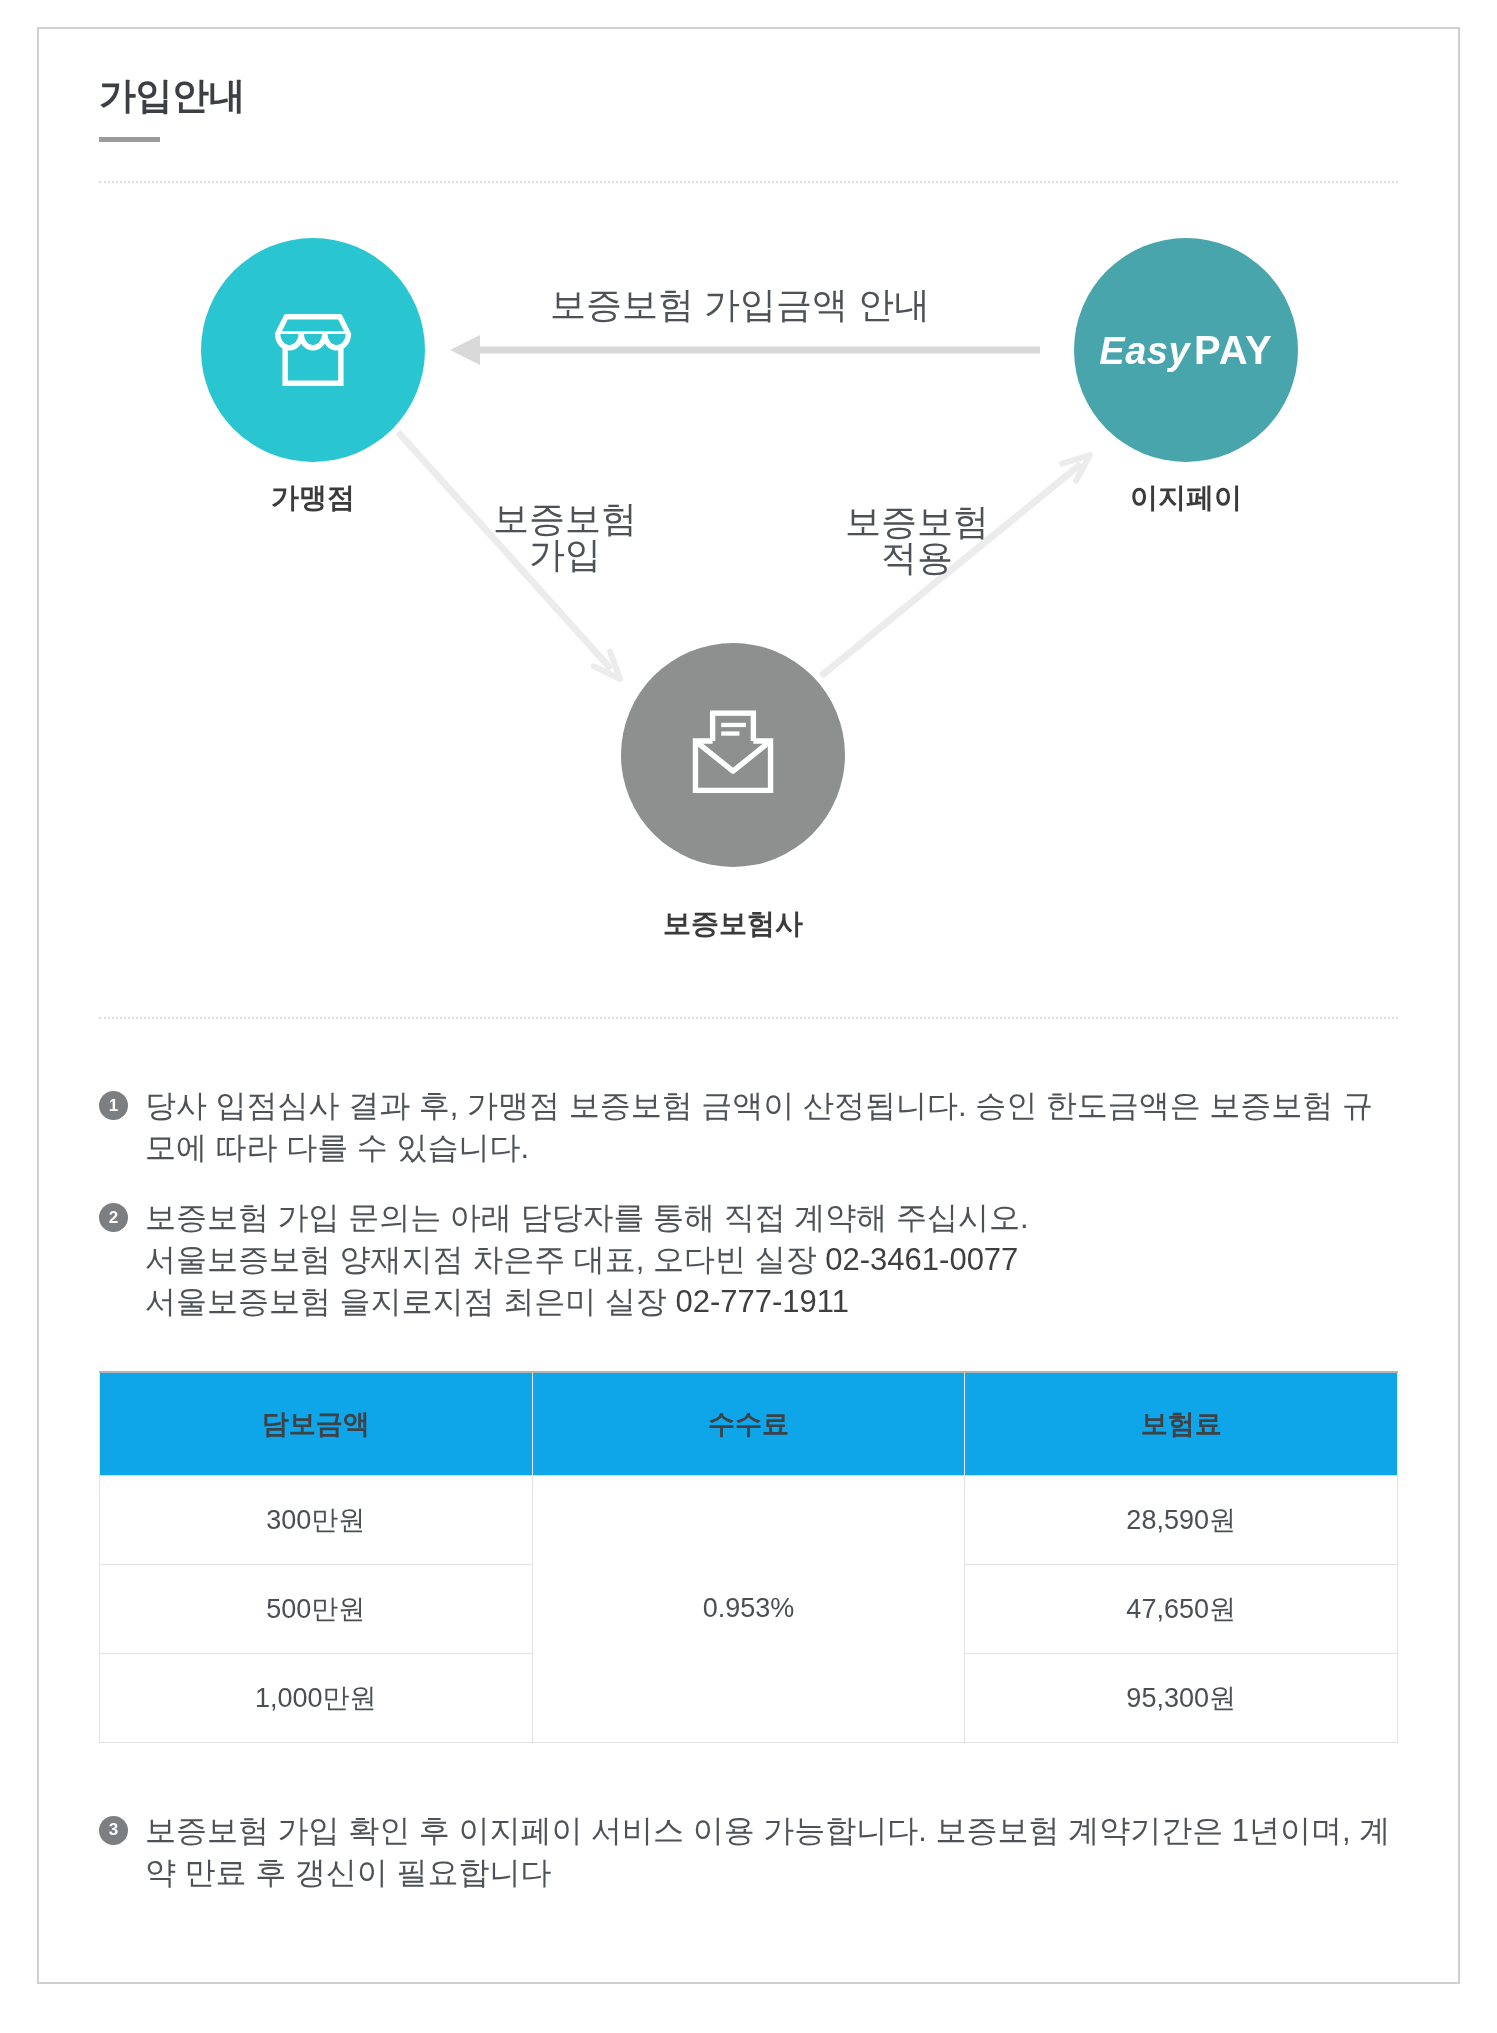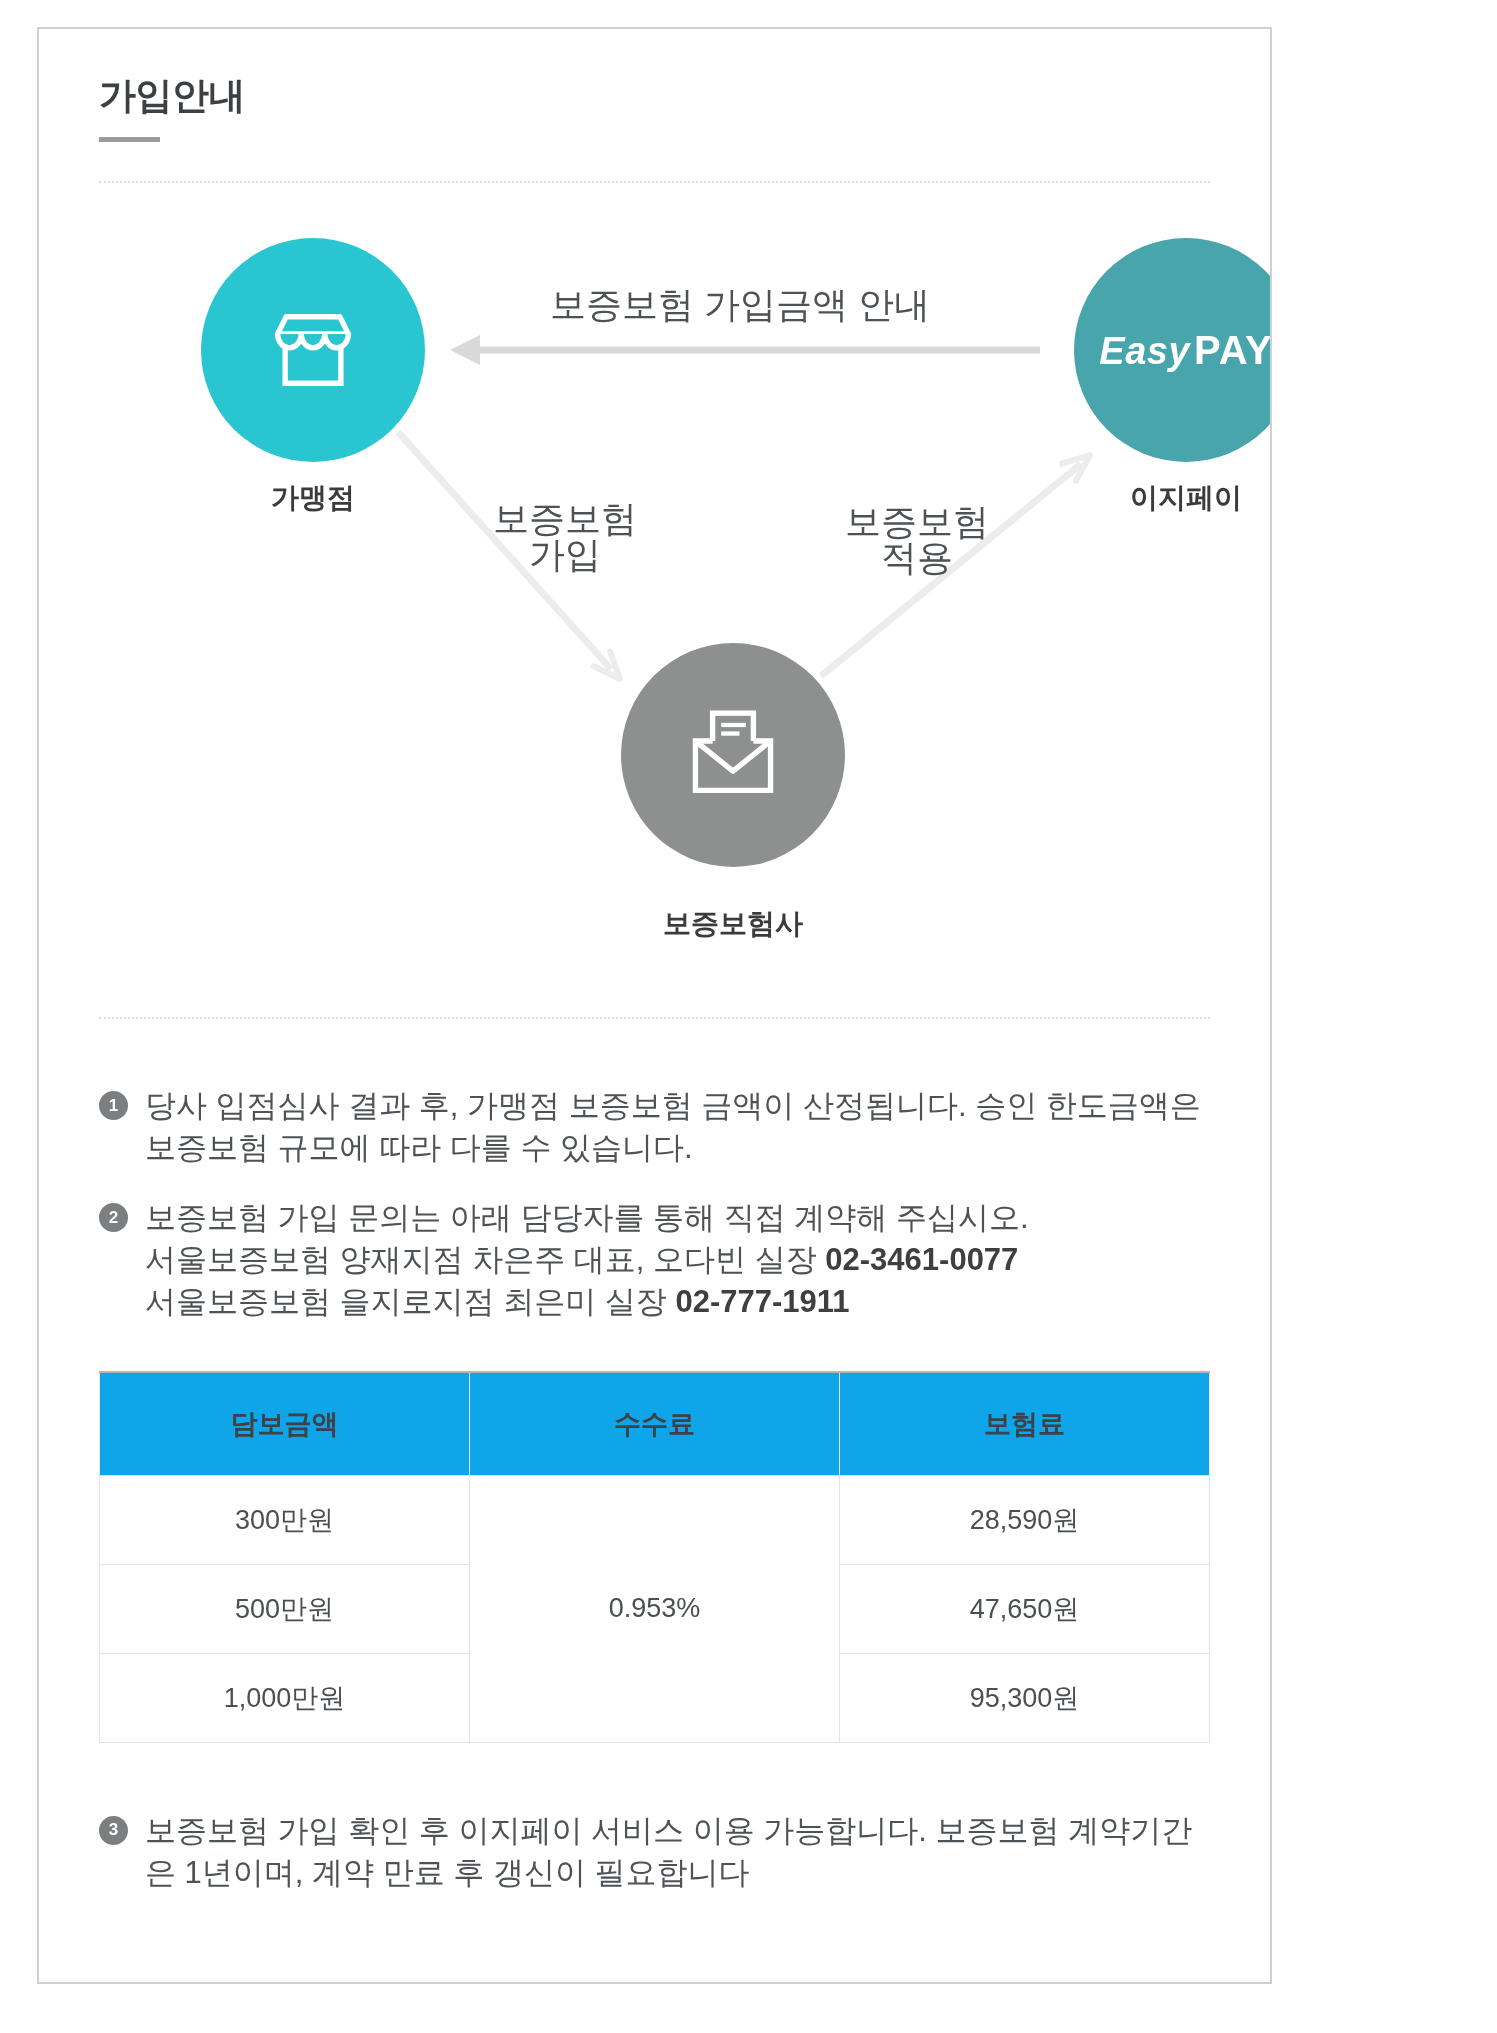--- a/index.html
+++ b/index.html
@@ -3,21 +3,21 @@
 <meta charset="utf-8">
 <style>
   * { margin:0; padding:0; box-sizing:border-box; }
   html,body { background:#ffffff; }
   body {
     width:1497px; height:2033px; position:relative;
     font-family:"Liberation Sans","DejaVu Sans",sans-serif;
     color:#4e5256;
   }
   .content-box {
-    position:absolute; left:37px; top:27px; width:1235px; height:1957px;
+    position:absolute; left:37px; top:27px; width:1423px; height:1957px;
     border:2px solid #d0d0d0; background:#fff;
     padding:44px 60px; overflow:hidden;
   }
   h1.page-title {
     font-size:37px; font-weight:600; color:#3c3f44; line-height:1.25; letter-spacing:-0.5px;
   }
   .title-underline { width:61px; height:5px; background:#9b9b9b; margin-top:18px; }
   .dotted-sep { border-top:2px dotted #dcdcdc; margin-top:39px; }
 
   
@@ -50,21 +50,21 @@
 
   
   .notes { margin-top:66px; }
   .note { display:flex; margin-bottom:28px; }
   .badge {
     flex:0 0 29px; width:29px; height:29px; border-radius:50%;
     background:#7c7f82; color:#fff; font-size:17px; font-weight:700;
     display:flex; align-items:center; justify-content:center; margin-top:6px;
   }
   .note-text { margin-left:17px; font-size:31px; line-height:42px; color:#4e5256; }
-  .phone { font-weight:700; color:#3f3f3f;text-align:right; }
+  .phone { font-weight:400; color:#3f3f3f;text-align:right; }
 
   
   .fee-table-wrap { margin-top:48px; }
   table.fee-table {
     width:100%; border-collapse:collapse; font-size:27px; table-layout:fixed;
     border-bottom:1px solid #e3e3e3;
   }
   table.fee-table th {
     background:#0ea5e9; height:103px; font-weight:700; color:#3e4145;
     border-top:2px solid #b5b5b5; border-bottom:1px solid #dadada;

